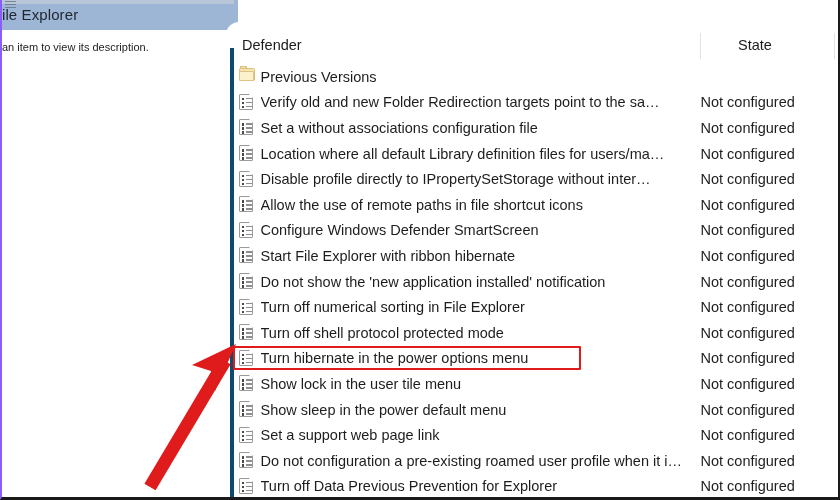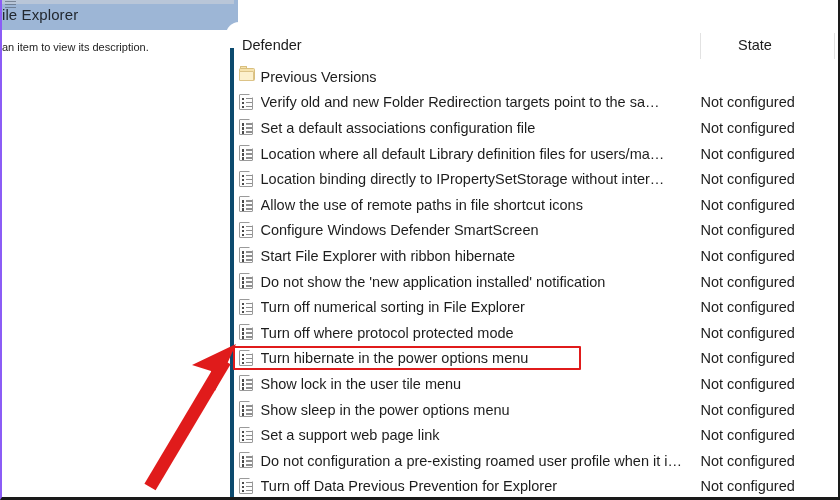--- a/index.html
+++ b/index.html
@@ -314,21 +314,21 @@
           <div class="row-icon">
             <div class="icon-policy">
               <span class="ln r1"></span>
               <span class="ln ln2 r1"></span>
               <span class="ln r2"></span>
               <span class="ln ln2 r2"></span>
               <span class="ln r3"></span>
               <span class="ln ln2 r3"></span>
             </div>
           </div>
-          <div class="row-label">Set a default associations configuration file</div>
+          <div class="row-label">Set a without associations configuration file</div>
           <div class="row-state">Not configured</div>
         </div>
         <div class="row">
           <div class="row-icon">
             <div class="icon-policy">
               <span class="ln r1"></span>
               <span class="ln ln2 r1"></span>
               <span class="ln r2"></span>
               <span class="ln ln2 r2"></span>
               <span class="ln r3"></span>
@@ -342,21 +342,21 @@
           <div class="row-icon">
             <div class="icon-policy">
               <span class="ln r1"></span>
               <span class="ln ln2 r1"></span>
               <span class="ln r2"></span>
               <span class="ln ln2 r2"></span>
               <span class="ln r3"></span>
               <span class="ln ln2 r3"></span>
             </div>
           </div>
-          <div class="row-label">Location binding directly to IPropertySetStorage without inter…</div>
+          <div class="row-label">Disable profile directly to IPropertySetStorage without inter…</div>
           <div class="row-state">Not configured</div>
         </div>
         <div class="row">
           <div class="row-icon">
             <div class="icon-policy">
               <span class="ln r1"></span>
               <span class="ln ln2 r1"></span>
               <span class="ln r2"></span>
               <span class="ln ln2 r2"></span>
               <span class="ln r3"></span>
@@ -426,21 +426,21 @@
           <div class="row-icon">
             <div class="icon-policy">
               <span class="ln r1"></span>
               <span class="ln ln2 r1"></span>
               <span class="ln r2"></span>
               <span class="ln ln2 r2"></span>
               <span class="ln r3"></span>
               <span class="ln ln2 r3"></span>
             </div>
           </div>
-          <div class="row-label">Turn off where protocol protected mode</div>
+          <div class="row-label">Turn off shell protocol protected mode</div>
           <div class="row-state">Not configured</div>
         </div>
         <div class="row">
           <div class="row-icon">
             <div class="icon-policy">
               <span class="ln r1"></span>
               <span class="ln ln2 r1"></span>
               <span class="ln r2"></span>
               <span class="ln ln2 r2"></span>
               <span class="ln r3"></span>
@@ -468,21 +468,21 @@
           <div class="row-icon">
             <div class="icon-policy">
               <span class="ln r1"></span>
               <span class="ln ln2 r1"></span>
               <span class="ln r2"></span>
               <span class="ln ln2 r2"></span>
               <span class="ln r3"></span>
               <span class="ln ln2 r3"></span>
             </div>
           </div>
-          <div class="row-label">Show sleep in the power options menu</div>
+          <div class="row-label">Show sleep in the power default menu</div>
           <div class="row-state">Not configured</div>
         </div>
         <div class="row">
           <div class="row-icon">
             <div class="icon-policy">
               <span class="ln r1"></span>
               <span class="ln ln2 r1"></span>
               <span class="ln r2"></span>
               <span class="ln ln2 r2"></span>
               <span class="ln r3"></span>

